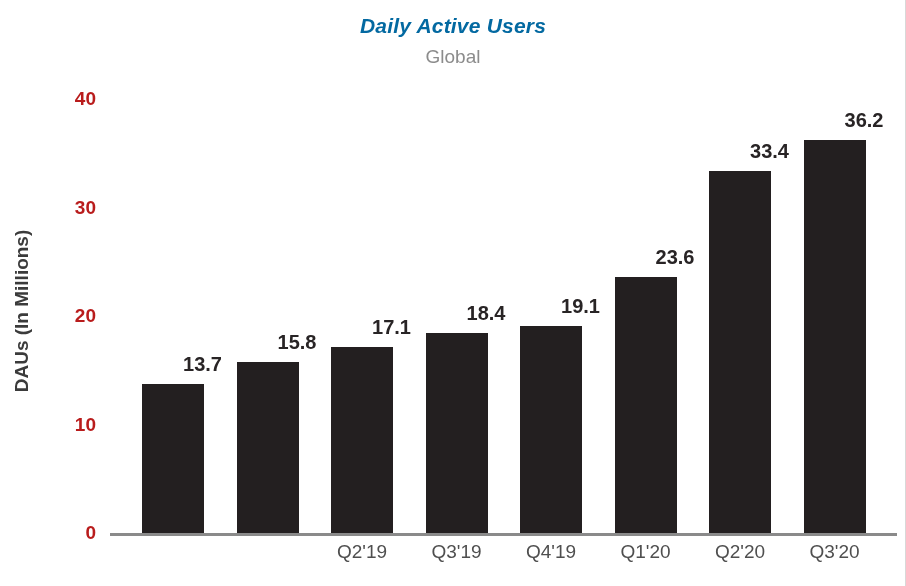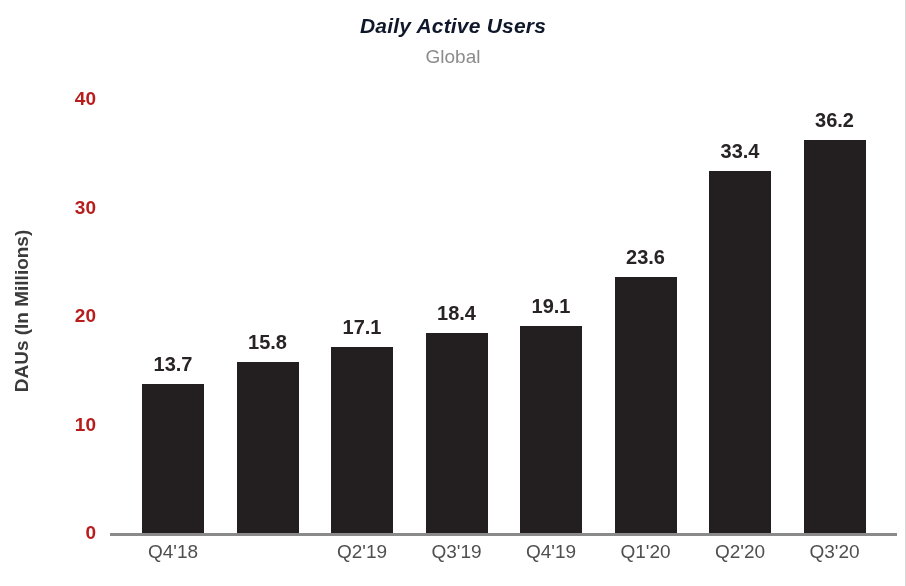--- a/index.html
+++ b/index.html
@@ -23,21 +23,21 @@
   
   #chart-title {
     position: absolute;
     left: 0;
     top: 14px;
     width: 906px;
     text-align: center;
     font-size: 21px;
     font-weight: bold;
     font-style: italic;
-    color: #0f172a;
+    color: #0369a1;
     letter-spacing: 0.2px;
   }
   #chart-subtitle {
     position: absolute;
     left: 0;
     top: 46px;
     width: 906px;
     text-align: center;
     font-size: 19px;
     font-weight: normal;
@@ -103,21 +103,21 @@
     position: absolute;
     bottom: 0;
     left: 0;
     width: 62px;
     background: #231f20;
   }
   .bar-value {
     position: absolute;
     left: -18px;
     width: 98px;
-    text-align: center;
+    text-align: right;
     font-size: 20px;
     font-weight: bold;
     color: #282425;
     white-space: nowrap;
   }
   .x-tick-label {
     position: absolute;
     left: -18px;
     width: 98px;
     text-align: center;
@@ -184,21 +184,20 @@
           <div class="bar-value" style="bottom: 370.39px;">33.4</div>
         </div>
         <div class="bar-group" style="left: 693.5px; height: 392.77px;">
           <div class="bar" style="height: 392.77px; background: rgb(35, 31, 32);"></div>
           <div class="bar-value" style="bottom: 400.77px;">36.2</div>
         </div>
       </div>
   </div>
 
   <div id="x-labels">
-      <div class="x-tick-label" style="left: 14px; top: 0px;">Q4'18</div>
       <div class="x-tick-label" style="left: 203px; top: 0px;">Q2'19</div>
       <div class="x-tick-label" style="left: 297.5px; top: 0px;">Q3'19</div>
       <div class="x-tick-label" style="left: 392px; top: 0px; text-align: center;">Q4'19</div>
       <div class="x-tick-label" style="left: 486.5px; top: 0px;">Q1'20</div>
       <div class="x-tick-label" style="left: 581px; top: 0px;">Q2'20</div>
       <div class="x-tick-label" style="left: 675.5px; top: 0px;">Q3'20</div>
     </div>
 
 </div>
 

